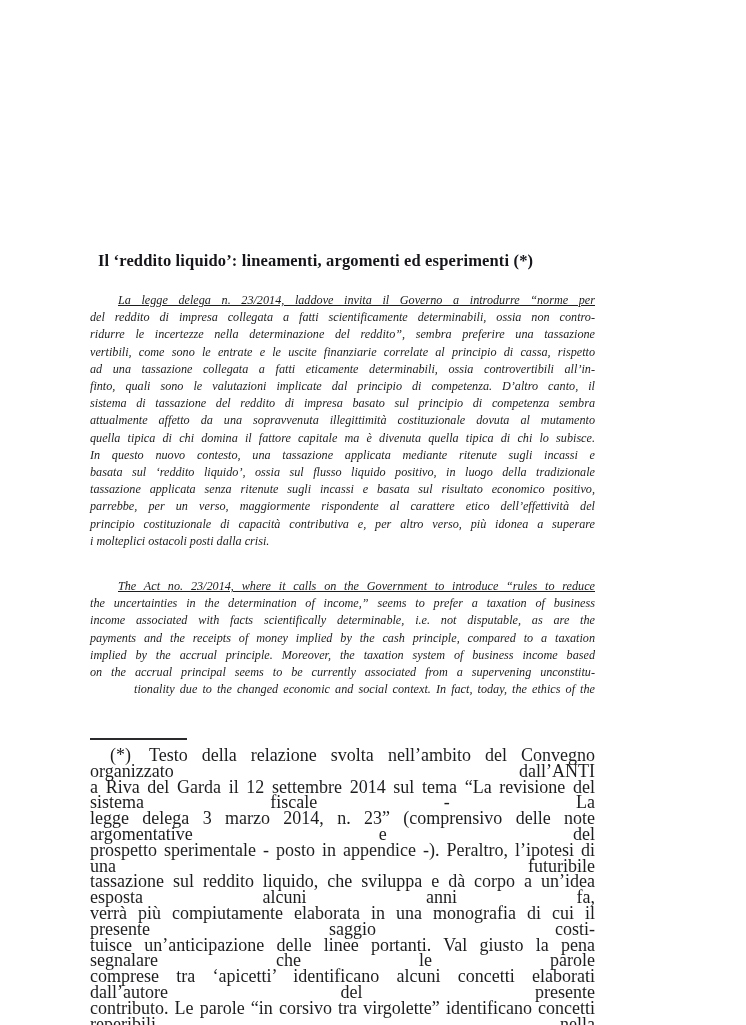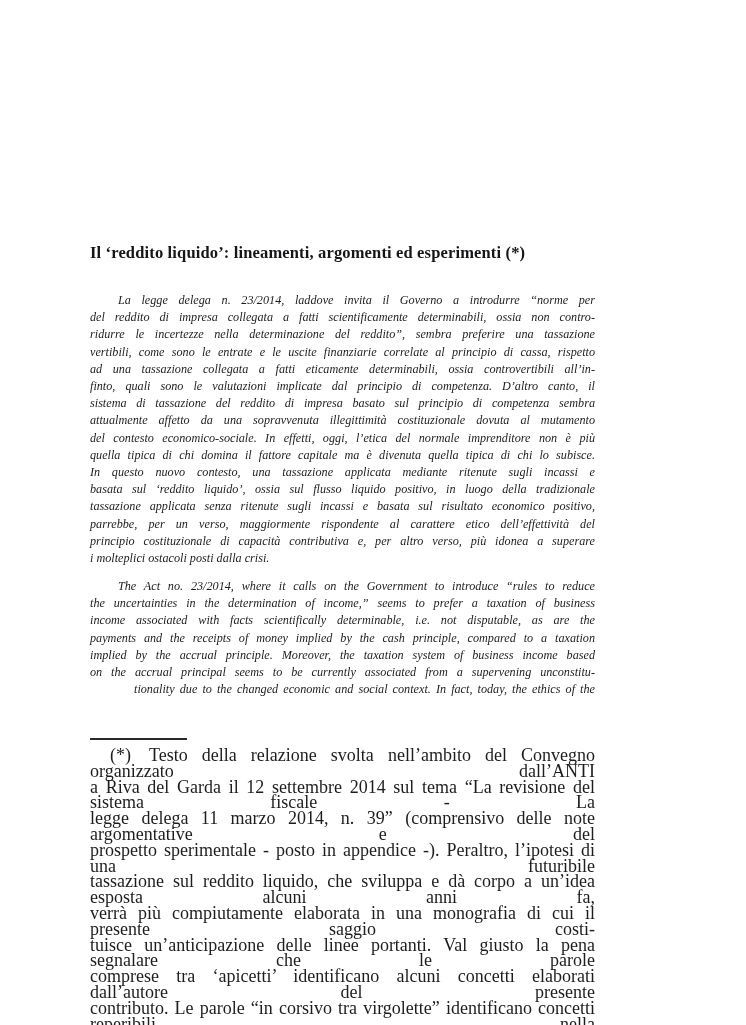--- a/index.html
+++ b/index.html
@@ -14,21 +14,21 @@
     margin: 0;
     background: #ffffff;
     font-family: "Liberation Serif", serif;
     color: #1d1d1f;
     overflow: hidden;
   }
   .title {
     position: absolute;
     left: 90px;
     top: 243px;
-    margin: 0;
+    margin: 8px;
     font-size: 16.5px;
     font-weight: bold;
     letter-spacing: 0.15px;
     white-space: nowrap;
     color: #16161a;
   }
   .abstract {
     position: absolute;
     left: 90px;
     width: 505px;
@@ -52,20 +52,21 @@
   }
   .tline:last-child {
     text-align-last: left;
   }
   .justify-all .tline:last-child {
     text-align-last: justify;
     margin-left: 44px;
   }
   .indent-first .tline:first-child {
     text-indent: 28px;
+    text-decoration: underline;
   }
   .footnote .tline:first-child {
     text-indent: 20px;
   }
   .footnote-rule {
     position: absolute;
     left: 90px;
     top: 738px;
     width: 97px;
     height: 1.5px;
@@ -81,21 +82,20 @@
 
   <div class="abstract abstract-it indent-first">
       <div class="tline">La legge delega n. 23/2014, laddove invita il Governo a introdurre “norme per</div>
       <div class="tline">del reddito di impresa collegata a fatti scientificamente determinabili, ossia non contro-</div>
       <div class="tline">ridurre le incertezze nella determinazione del reddito”, sembra preferire una tassazione</div>
       <div class="tline">vertibili, come sono le entrate e le uscite finanziarie correlate al principio di cassa, rispetto</div>
       <div class="tline">ad una tassazione collegata a fatti eticamente determinabili, ossia controvertibili all’in-</div>
       <div class="tline">finto, quali sono le valutazioni implicate dal principio di competenza. D’altro canto, il</div>
       <div class="tline">sistema di tassazione del reddito di impresa basato sul principio di competenza sembra</div>
       <div class="tline">attualmente affetto da una sopravvenuta illegittimità costituzionale dovuta al mutamento</div>
-      <div class="tline">del contesto economico-sociale. In effetti, oggi, l’etica del normale imprenditore non è più</div>
       <div class="tline">quella tipica di chi domina il fattore capitale ma è divenuta quella tipica di chi lo subisce.</div>
       <div class="tline">In questo nuovo contesto, una tassazione applicata mediante ritenute sugli incassi e</div>
       <div class="tline">basata sul ‘reddito liquido’, ossia sul flusso liquido positivo, in luogo della tradizionale</div>
       <div class="tline">tassazione applicata senza ritenute sugli incassi e basata sul risultato economico positivo,</div>
       <div class="tline">parrebbe, per un verso, maggiormente rispondente al carattere etico dell’effettività del</div>
       <div class="tline">principio costituzionale di capacità contributiva e, per altro verso, più idonea a superare</div>
       <div class="tline">i molteplici ostacoli posti dalla crisi.</div>
     </div>
 
   <div class="abstract abstract-en indent-first justify-all">
@@ -106,21 +106,21 @@
       <div class="tline">implied by the accrual principle. Moreover, the taxation system of business income based</div>
       <div class="tline">on the accrual principal seems to be currently associated from a supervening unconstitu-</div>
       <div class="tline">tionality due to the changed economic and social context. In fact, today, the ethics of the</div>
     </div>
 
   <div class="footnote-rule"></div>
 
   <div class="footnote">
       <div class="tline">(*) Testo della relazione svolta nell’ambito del Convegno organizzato dall’ANTI</div>
       <div class="tline">a Riva del Garda il 12 settembre 2014 sul tema “La revisione del sistema fiscale - La</div>
-      <div class="tline">legge delega 11 marzo 2014, n. 39” (comprensivo delle note argomentative e del</div>
+      <div class="tline">legge delega 3 marzo 2014, n. 23” (comprensivo delle note argomentative e del</div>
       <div class="tline">prospetto sperimentale - posto in appendice -). Peraltro, l’ipotesi di una futuribile</div>
       <div class="tline">tassazione sul reddito liquido, che sviluppa e dà corpo a un’idea esposta alcuni anni fa,</div>
       <div class="tline">verrà più compiutamente elaborata in una monografia di cui il presente saggio costi-</div>
       <div class="tline">tuisce un’anticipazione delle linee portanti. Val giusto la pena segnalare che le parole</div>
       <div class="tline">comprese tra ‘apicetti’ identificano alcuni concetti elaborati dall’autore del presente</div>
       <div class="tline">contributo. Le parole “in corsivo tra virgolette” identificano concetti reperibili nella</div>
       <div class="tline">letteratura tradizionale, le parole tra “virgolette” seguono l’uso comune.</div>
     </div>
 
 </div>

